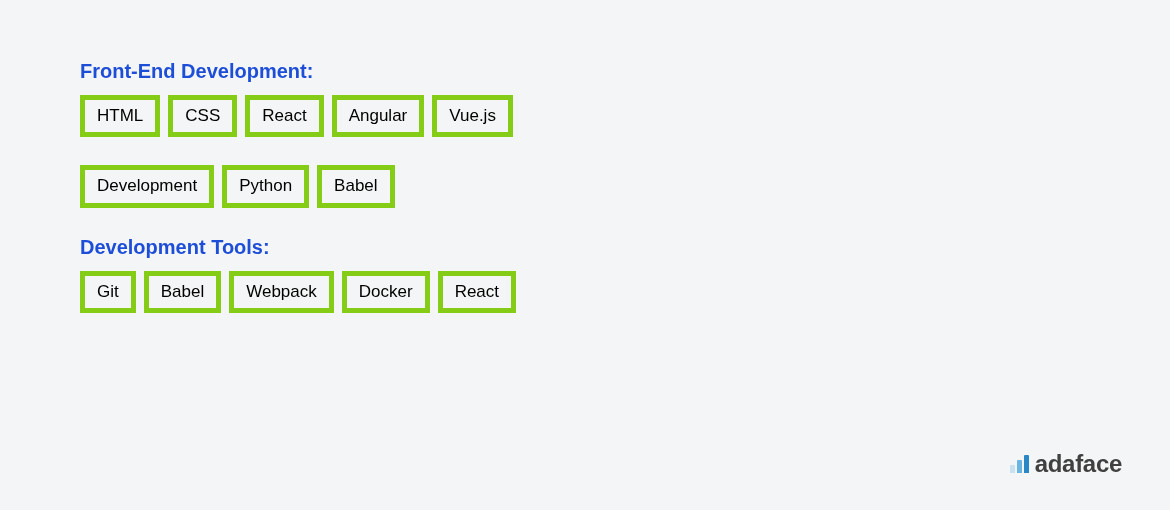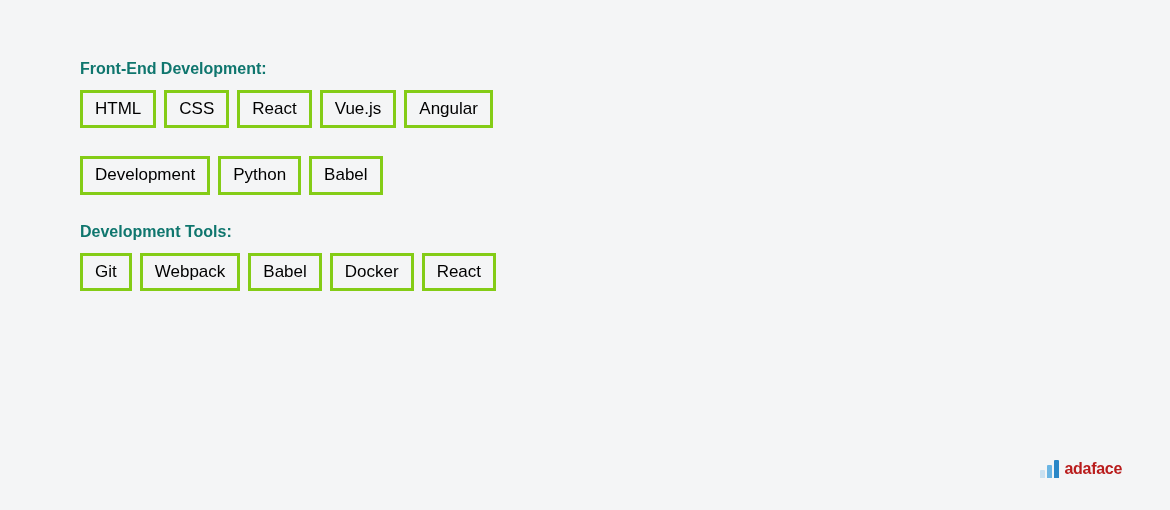--- a/index.html
+++ b/index.html
@@ -12,32 +12,32 @@
       background: #f4f5f6;
       width: 1170px;
       height: 510px;
       position: relative;
       padding: 60px 80px;
     }
     .section {
       margin-bottom: 28px;
     }
     .section-heading {
-      font-size: 16px;
+      font-size: 20px;
       font-weight: 700;
-      color: #0f766e;
+      color: #1d4ed8;
       margin-bottom: 12px;
     }
     .tag-row {
       display: flex;
       gap: 8px;
       flex-wrap: wrap;
     }
     .tag {
-      border: 3px solid #84cc16;
+      border: 5px solid #84cc16;
       padding: 6px 12px;
       font-size: 17px;
       font-weight: 400;
       color: #000;
       background: transparent;
       line-height: 1.2;
     }
     .logo {
       position: absolute;
       bottom: 32px;
@@ -62,56 +62,56 @@
     }
     .bar2 {
       height: 13px;
       background: #6bb5e3;
     }
     .bar3 {
       height: 18px;
       background: #2a87c7;
     }
     .logo-text {
-      font-size: 16px;
+      font-size: 24px;
       font-weight: 600;
-      color: #b91c1c;
+      color: #404040;
       letter-spacing: -0.3px;
     }
   </style>
 </head>
 <body>
 
 <div>
   <div class="section">
     <div class="section-heading">Front-End Development:</div>
     <div class="tag-row">
       <div class="tag">HTML</div>
       <div class="tag">CSS</div>
       <div class="tag">React</div>
+      <div class="tag">Angular</div>
       <div class="tag">Vue.js</div>
-      <div class="tag">Angular</div>
     </div>
   </div>
 
 
   <div class="section">
     <div class="tag-row">
       <div class="tag">Development</div>
       <div class="tag">Python</div>
       <div class="tag">Babel</div>
     </div>
   </div>
 
   <div class="section">
     <div class="section-heading">Development Tools:</div>
     <div class="tag-row">
       <div class="tag">Git</div>
+      <div class="tag">Babel</div>
       <div class="tag">Webpack</div>
-      <div class="tag">Babel</div>
       <div class="tag">Docker</div>
       <div class="tag">React</div>
     </div>
   </div>
 </div>
 
 <div class="logo">
   <div class="logo-icon">
     <div class="bar bar1"></div>
     <div class="bar bar2"></div>

